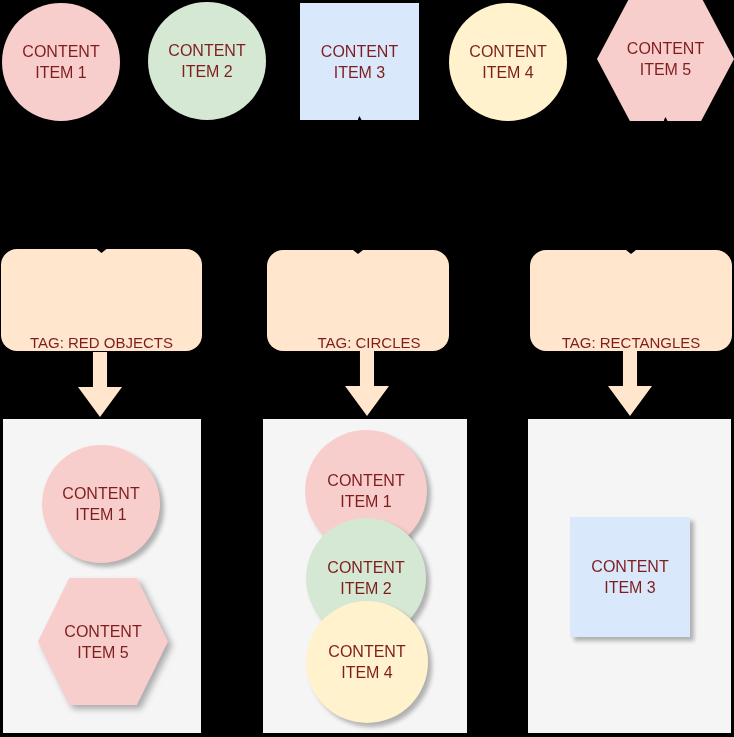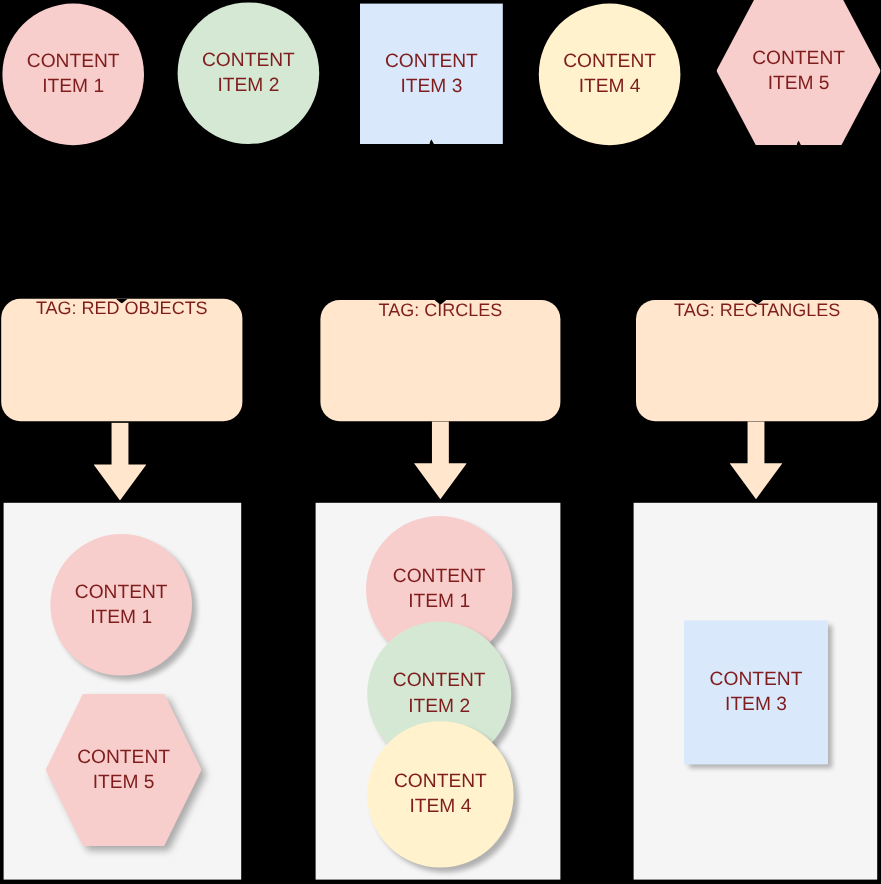--- a/index.html
+++ b/index.html
@@ -26,21 +26,21 @@
   .hex {
     width:100%; height:100%;
     clip-path:polygon(0% 50%, 24% 0%, 76% 0%, 100% 50%, 76% 100%, 24% 100%);
     display:flex; align-items:center; justify-content:center;
     text-align:center; font-size:16px;
   }
   .hex .lbl span { display:block; line-height:21px; }
   
   .tag {
     position:absolute; background:#FFE6CC; border-radius:16px;
-    display:flex; align-items:flex-start; justify-content:center;
+    display:flex; align-items:flex-end; justify-content:center;
     font-size:15px; box-shadow:2px 3px 3px rgba(0,0,0,0.35);
   }
   .notch {
     position:absolute; top:0; left:50%; transform:translateX(-50%);
     width:10px; height:4px; background:#000;
     clip-path:polygon(0 0, 100% 0, 50% 100%);
   }
   .tick {
     position:absolute; bottom:0; left:50%; transform:translateX(-50%);
     width:4px; height:4px; background:#000;
@@ -96,21 +96,21 @@
       </div>
     </div>
     <div class="tick"></div>
   </div>
 
   <div class="tag" style="left:1px;top:249px;width:201px;height:102px;">
     <span>TAG: RED OBJECTS</span>
     <div class="notch"></div>
   </div>
 
-  <div class="tag" style="left:267px;top:250px;width:200px;height:101px;">
+  <div class="tag" style="left:267px;top:250px;width:160px;height:101px;padding-left:22px;">
     <span>TAG: CIRCLES</span>
     <div class="notch"></div>
   </div>
 
   <div class="tag" style="left:530px;top:250px;width:202px;height:101px;">
     <span>TAG: RECTANGLES</span>
     <div class="notch"></div>
   </div>
 
   <div class="arrow" style="left:78px;top:352px;"></div>

